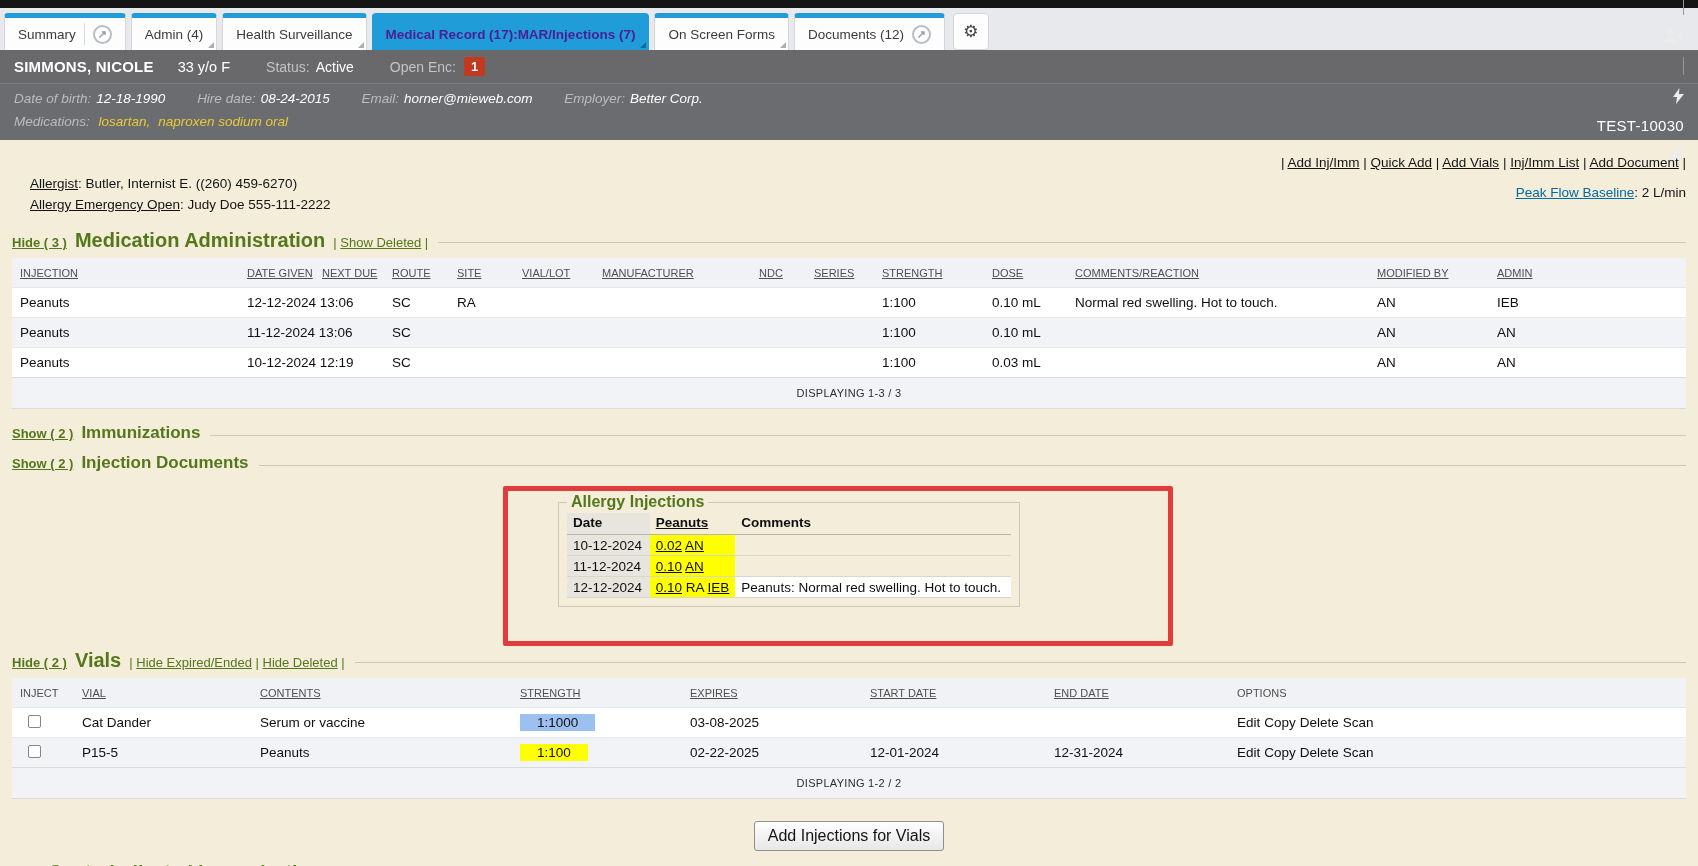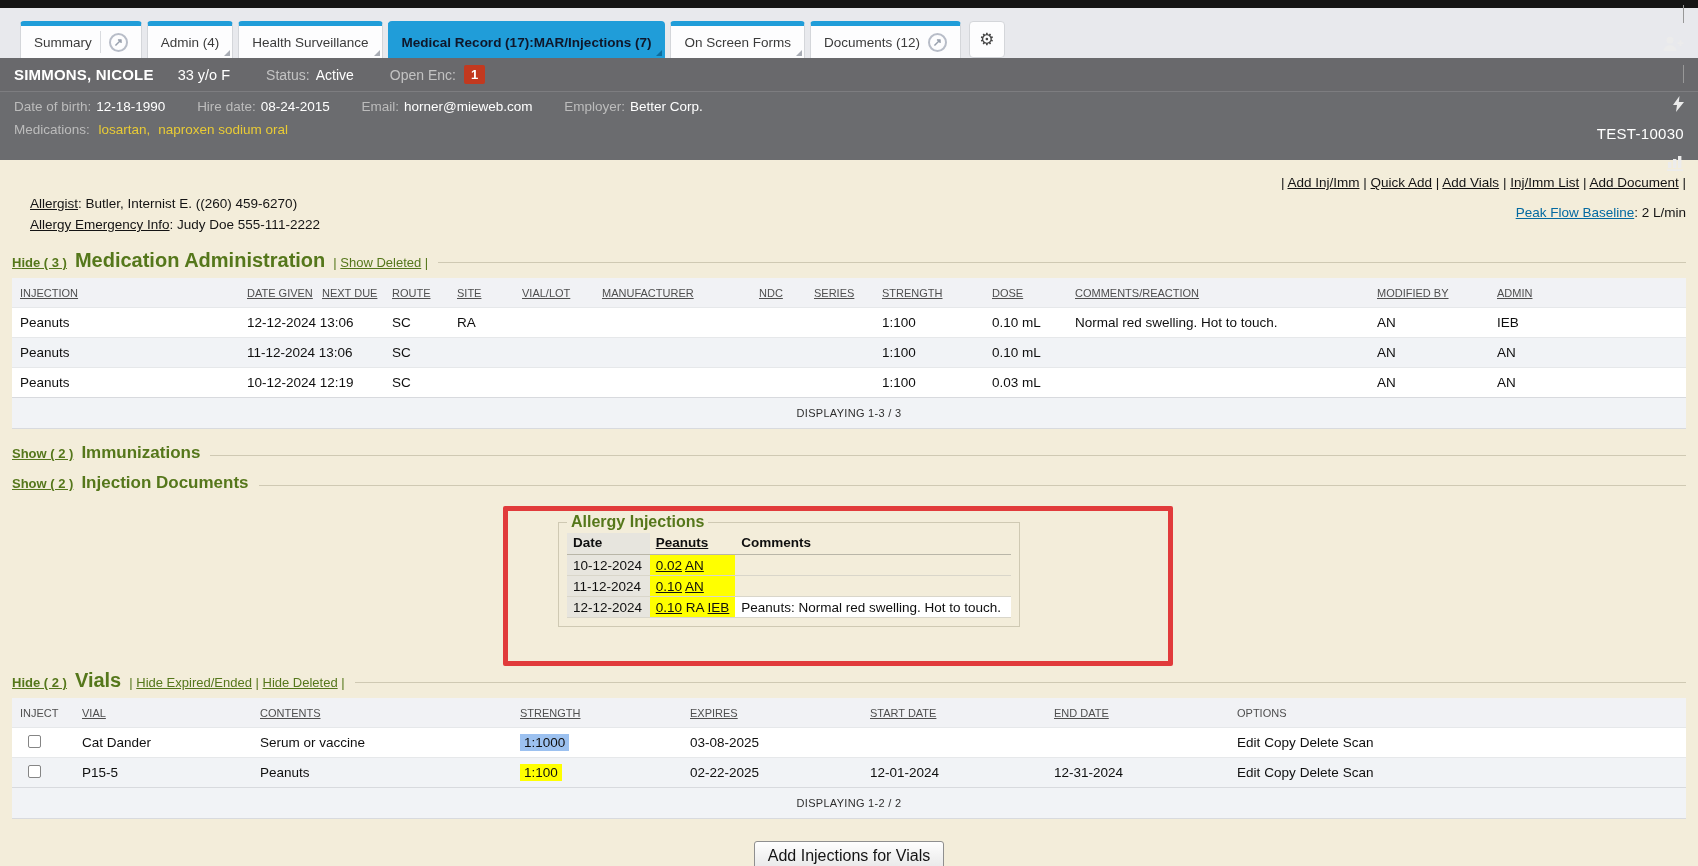--- a/index.html
+++ b/index.html
@@ -7,30 +7,30 @@
   body {
     width:1698px; height:866px; overflow:hidden;
     background:#f3edda;
     font-family:"Liberation Sans", sans-serif;
     color:#141414;
   }
   a { cursor:pointer; }
 
   
   .top-strip { height:8px; background:#151515; }
-  .tabbar { height:50px; background:#e8e9ed; display:flex; align-items:flex-end; padding-left:20px; gap:5px; }
+  .tabbar { height:42px; background:#e8e9ed; display:flex; align-items:flex-end; padding-left:4px; gap:5px; }
   .tab {
     position:relative; display:flex; align-items:center; gap:8px;
     height:37px; background:#fdfdfe;
     border:1px solid #d4d6da; border-bottom:none;
     border-top:5px solid #209dd9;
     border-radius:4px 4px 0 0; padding:0 13px;
     font-size:13.5px; color:#3b3b3b; white-space:nowrap;
   }
-  .tab.active { background:#209dd9; border-color:#209dd9; color:#0f172a; font-weight:bold; }
+  .tab.active { background:#209dd9; border-color:#209dd9; color:#4c1d95; font-weight:bold; }
   .dogear { position:absolute; right:2px; bottom:2px; width:0; height:0;
     border-left:6px solid transparent; border-bottom:6px solid #a9adb5; }
   .tab.active .dogear { border-bottom-color:#0e6d9e; }
   .jump-circle {
     width:19px; height:19px; border:2px solid #b8bdc8; border-radius:50%;
     color:#98a0ad; font-size:11px; line-height:15px; text-align:center; font-weight:bold;
   }
   .tab-divider { width:1px; height:22px; background:#d9dbdf; }
   .gear-btn {
     height:37px; width:36px; background:#fdfdfe; border:1px solid #d4d6da;
@@ -43,21 +43,21 @@
   .p-name { font-weight:bold; font-size:15px; letter-spacing:.2px;text-align:right; }
   .p-age  { margin-left:24px; font-size:14.5px; }
   .p-label { margin-left:36px; color:#c3c3c3; font-size:14px; }
   .p-value { margin-left:6px; font-size:14px; }
   .enc-badge { margin-left:8px; background:#c2391f; color:#fff; font-weight:bold; font-size:13px; padding:2px 7px; border-radius:2px; }
   .pbar1-right { margin-left:auto; display:flex; align-items:flex-end; gap:13px;flex-direction:column; }
   .vsep { width:1px; height:18px; background:#989898; }
   .chart-id { font-size:15px; letter-spacing:.3px; }
   .wicon { display:flex; align-items:center; }
 
-  .pbar2 { background:#6b6c6f; border-top:1px solid #7d7d80; padding:3px 14px 19px; }
+  .pbar2 { background:#6b6c6f; border-top:1px solid #7d7d80; padding:3px 14px 7px;font-style:italic; }
   .pbar2 .line { font-size:13.5px; line-height:23px; }
   .d-label { color:#bcbcbc; }
   .d-value { color:#fff; margin-left:5px; margin-right:28px; }
   .med-link { color:#e9cb35; }
   .med-sep { color:#e9cb35; margin-right:4px; }
 
   
   .content { padding:0 12px; }
 
   .actions-row { margin-top:15px; text-align:right; font-size:13.5px; }
@@ -90,21 +90,21 @@
   }
   .datatable thead th .h { text-decoration:underline; }
   .datatable thead th.noline .h { text-decoration:none; }
   .datatable tbody tr { border-top:1px solid #e6e8ea; }
   .datatable tbody tr.alt { background:#f1f3f6; }
   .datatable tbody td { font-size:13.5px; color:#0f0f0f; padding:0 8px; height:30px; white-space:nowrap; overflow:visible; }
   .datatable tfoot td {
     background:#f1f3f6; border-top:1px solid #d8dade; border-bottom:1px solid #d8dade;
     text-align:center; font-size:11px; color:#2e2e2e; padding:9px; letter-spacing:.3px;
   }
-  .hl { padding:1px 4px; }
+  .hl { padding:1px 17px; }
   .hl-blue { background:#9cc1f0; }
   .hl-yellow { background:#ffff00; }
   .cb { width:13px; height:13px; border:1px solid #858585; border-radius:2px; background:#fff; margin-left:8px; }
   .opt-link { margin-right:4px; }
 
   
   .allergy-zone { position:relative; height:176px; }
   .red-box { position:absolute; left:491px; top:13px; width:670px; height:160px;
     border:5px solid #e13b3b; border-radius:2px; z-index:3; }
   .ai-fieldset { position:absolute; left:546px; top:20px; width:462px;
@@ -227,21 +227,21 @@
       <span class="lw"><a>Add Inj/Imm</a></span><span class="lw"><a>Quick Add</a></span><span class="lw"><a>Add Vials</a></span><span class="lw"><a>Inj/Imm List</a></span><span class="lw"><a>Add Document</a></span>
     </span>
   </div>
 
   <div class="info-row">
     <div class="contact-block">
       <div>
         <a>Allergist</a><span>: Butler, Internist E. ((260) 459-6270)</span>
       </div>
       <div>
-        <a>Allergy Emergency Info</a><span>: Judy Doe 555-111-2222</span>
+        <a>Allergy Emergency Open</a><span>: Judy Doe 555-111-2222</span>
       </div>
     </div>
     <div class="peak-flow">
       <a>Peak Flow Baseline</a><span>: 2 L/min</span>
     </div>
   </div>
 
   <div class="legend">
     <a class="toggle">Hide ( 3 )</a>
     <span class="title">Medication Administration</span>

